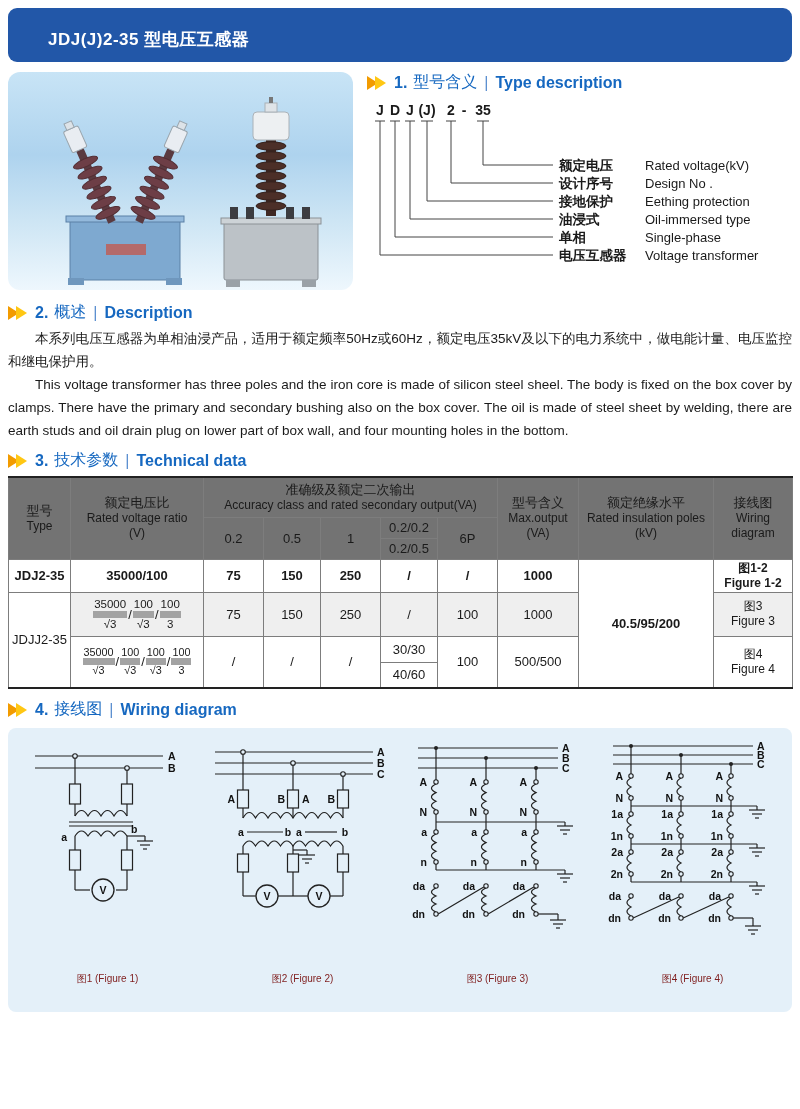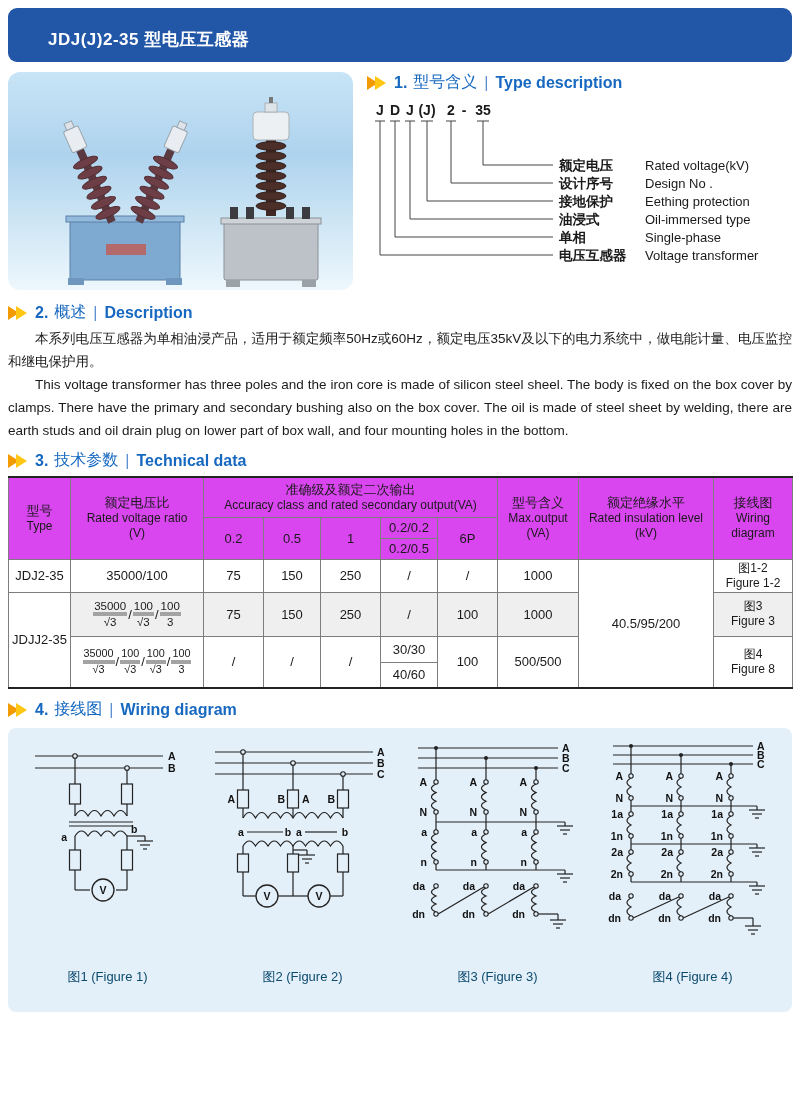--- a/index.html
+++ b/index.html
@@ -54,42 +54,42 @@
 
   
   table.tech {
     width:784px; border-collapse:collapse; table-layout:fixed; margin-top:5px;
     border-top:2px solid #222; border-bottom:2px solid #222;
   }
   table.tech th, table.tech td {
     border:1px solid #7d7d7d; text-align:center; vertical-align:middle;
     font-size:13px; padding:1px 2px; overflow:hidden;
   }
-  table.tech thead th { background:#d946ef; font-weight:400; }
+  table.tech thead th { background:#737373; font-weight:400; }
   .hl-cn { font-size:13px; line-height:1.25; }
   .hl-en { font-size:12px; line-height:1.25; }
   thead tr.hr1 { height:40px; } thead tr.hr2 { height:21px; } thead tr.hr3 { height:21px; }
-  tbody tr.r1 { height:22px; } tbody tr.r2 { height:44px; }
+  tbody tr.r1 { height:22px;font-weight:bold; } tbody tr.r2 { height:44px; }
   tbody tr.r3 { height:26px; } tbody tr.r4 { height:26px; }
   td.shade { background:#efefef; }
   .figcell div { font-size:12px; line-height:1.25; }
   .frac { display:inline-block; vertical-align:middle; text-align:center; line-height:1.05; font-size:11.5px; }
-  .frac .fn { display:block; border-bottom:4px solid #a3a3a3; padding:0 1px; }
+  .frac .fn { display:block; border-bottom:7px solid #a3a3a3; padding:0 1px; }
   .frac .fd { display:block; }
   .fsep { display:inline-block; vertical-align:middle; margin:0 1px; font-size:13px; }
   .ratio4 .frac { font-size:10.8px; }
 
   
   .s4head { margin-top:10px; }
   .wpanel {
     margin-top:8px; height:284px; background:#e4f0f9; border-radius:8px;
     display:flex; padding:10px 2px 0 2px;
   }
   .wfig { flex:1; display:flex; flex-direction:column; align-items:center; }
-  .wfig .cap { margin-top:auto; margin-bottom:26px; font-size:13px; color:#0c4a6e; }
+  .wfig .cap { margin-top:auto; margin-bottom:26px; font-size:10px; color:#7f1d1d; }
   .wire text { font-family:"Liberation Sans",sans-serif; font-size:10.5px; font-weight:700; fill:#111; }
   .wire path, .wire line, .wire polyline { stroke:#222; stroke-width:1.2; fill:none; }
   .wire rect { stroke:#222; stroke-width:1.2; fill:#e4f0f9; }
   .wire circle.term { stroke:#222; stroke-width:1.1; fill:#e4f0f9; }
   .wire circle.dot { fill:#222; stroke:none; }
   .wire circle.meter { stroke:#222; stroke-width:1.3; fill:#e4f0f9; }
 </style>
 </head>
 <body>
 
@@ -258,21 +258,21 @@
           <div class="hl-cn">准确级及额定二次输出</div>
           <div class="hl-en">Accuracy class and rated secondary output(VA)</div>
         </th>
         <th rowspan="3">
           <div class="hl-cn">型号含义</div>
           <div class="hl-en">Max.output</div>
           <div class="hl-en">(VA)</div>
         </th>
         <th rowspan="3">
           <div class="hl-cn">额定绝缘水平</div>
-          <div class="hl-en">Rated insulation level</div>
+          <div class="hl-en">Rated insulation poles</div>
           <div class="hl-en">(kV)</div>
         </th>
         <th rowspan="3">
           <div class="hl-cn">接线图</div>
           <div class="hl-en">Wiring</div>
           <div class="hl-en">diagram</div>
         </th>
       </tr>
       <tr class="hr2">
         <th rowspan="2">0.2</th>
@@ -322,21 +322,21 @@
           <span class="frac"><span class="fn">35000</span><span class="fd">√3</span></span><span class="fsep">/</span><span class="frac"><span class="fn">100</span><span class="fd">√3</span></span><span class="fsep">/</span><span class="frac"><span class="fn">100</span><span class="fd">√3</span></span><span class="fsep">/</span><span class="frac"><span class="fn">100</span><span class="fd">3</span></span>
         </td>
         <td rowspan="2">/</td>
         <td rowspan="2">/</td>
         <td rowspan="2">/</td>
         <td>30/30</td>
         <td rowspan="2">100</td>
         <td rowspan="2">500/500</td>
         <td rowspan="2" class="figcell">
           <div>图4</div>
-          <div>Figure 8</div>
+          <div>Figure 4</div>
         </td>
       </tr>
       <tr class="r4">
         <td>40/60</td>
       </tr>
     </tbody>
   </table>
 
   <div class="shead s4head">
     <span class="tri"></span>

